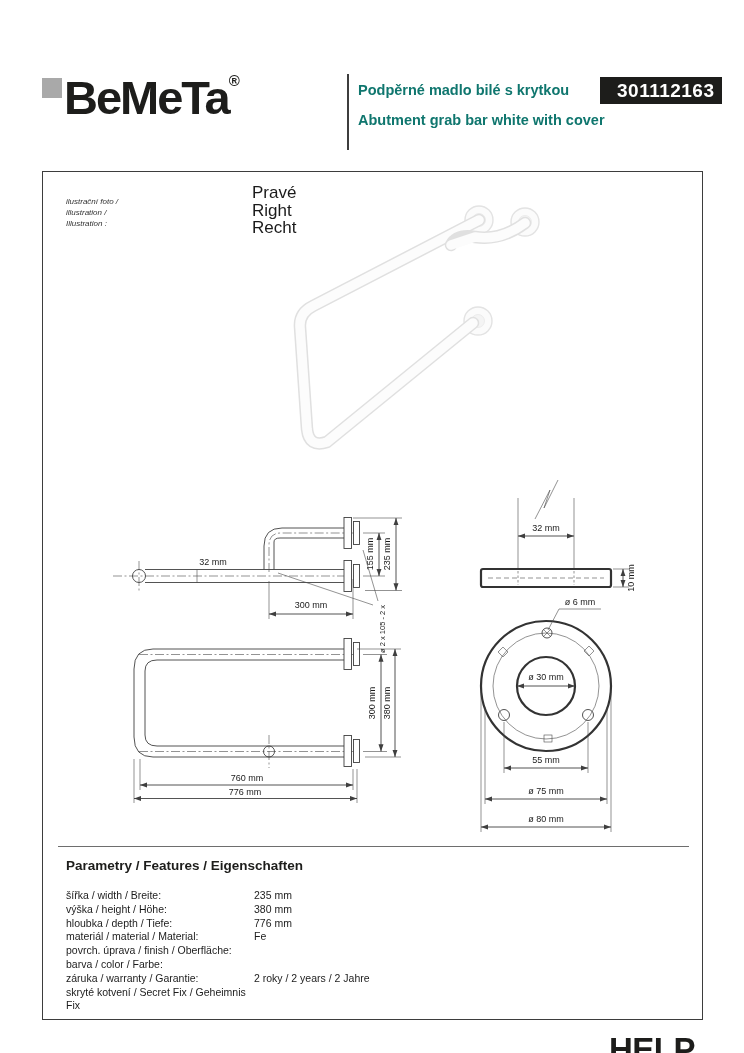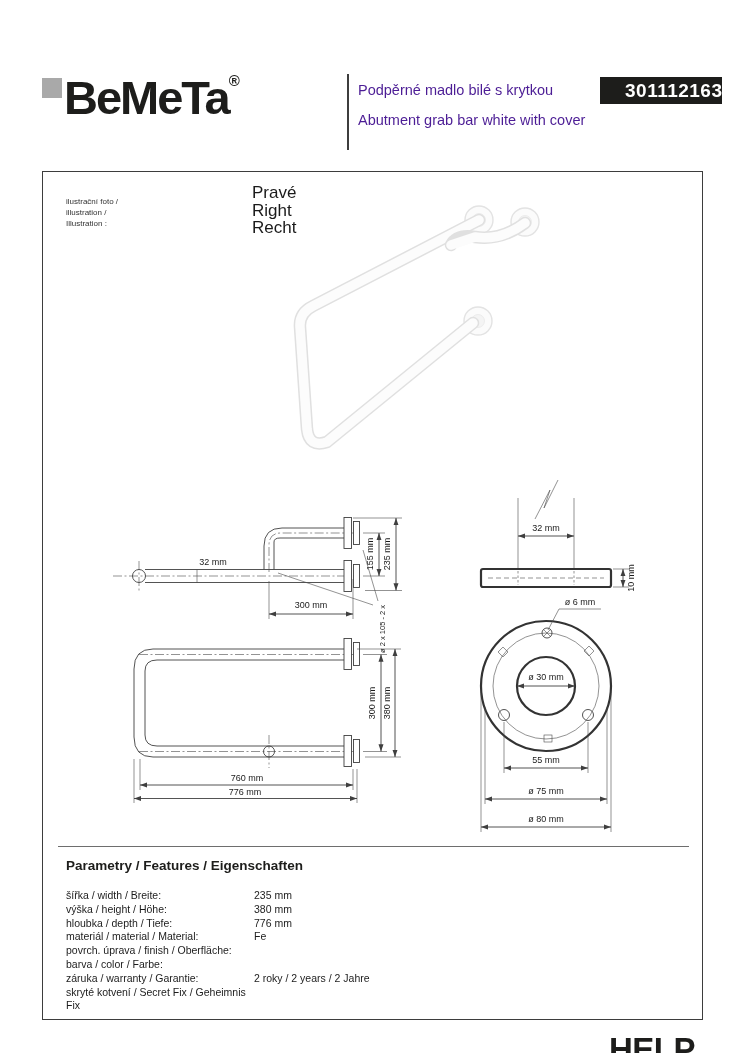--- a/index.html
+++ b/index.html
@@ -5,27 +5,27 @@
   * { margin:0; padding:0; box-sizing:border-box; }
   body { background:#fff; font-family:"Liberation Sans", sans-serif; }
   .page { position:relative; width:744px; height:1053px; background:#fff; overflow:hidden; color:#1d1d1b;margin-top:48px; }
 
   
   .logo-square { position:absolute; left:42px; top:30px; width:20px; height:20px; background:#a9a9a9; }
   .brand { position:absolute; left:64px; top:22px; font-size:47px; font-weight:bold; letter-spacing:-2px; color:#1d1d1b; }
   .brand sup { font-size:15px; font-weight:bold; vertical-align:top; position:relative; top:2px; letter-spacing:0; }
   .header-divider { position:absolute; left:347px; top:26px; width:2px; height:76px; background:#3d3d3d; }
   .titles { position:absolute; left:358px; top:28px; }
-  .titles div { font-size:14.5px; font-weight:normal; line-height:29.5px; color:#4c1d95; white-space:nowrap; }
+  .titles div { font-size:14.5px; font-weight:bold; line-height:29.5px; color:#0f766e; white-space:nowrap; }
   .code-box { position:absolute; left:600px; top:29px; width:122px; height:27px; background:#1d1d1b; color:#fff;
-              font-size:19px; font-weight:bold; line-height:27px; padding-left:25px; letter-spacing:0.5px; }
+              font-size:19px; font-weight:bold; line-height:27px; padding-left:17px; letter-spacing:0.5px; }
 
   
   .main-box { position:absolute; left:42px; top:123px; width:661px; height:849px; border:1px solid #3d3d3d; background:#fff; }
-  .illus-label { position:absolute; left:23px; top:24px; font-size:8px; line-height:11px; color:#333; }
+  .illus-label { position:absolute; left:23px; top:24px; font-size:8px; line-height:11px; color:#333;font-style:italic; }
   .orientation { position:absolute; left:209px; top:12px; font-size:17px; line-height:17.5px; color:#1a1a1a; }
 
   .photo-svg { position:absolute; left:208px; top:27px; }
   .draw-left { position:absolute; left:38px; top:317px; }
   .draw-right { position:absolute; left:408px; top:302px; }
 
   svg text { font-family:"Liberation Sans", sans-serif; fill:#1b1b1b; }
   .dim { font-size:9px; }
   .dim-sm { font-size:7.5px; }
   .ln { stroke:#3f3f3f; stroke-width:0.9; fill:none; }

